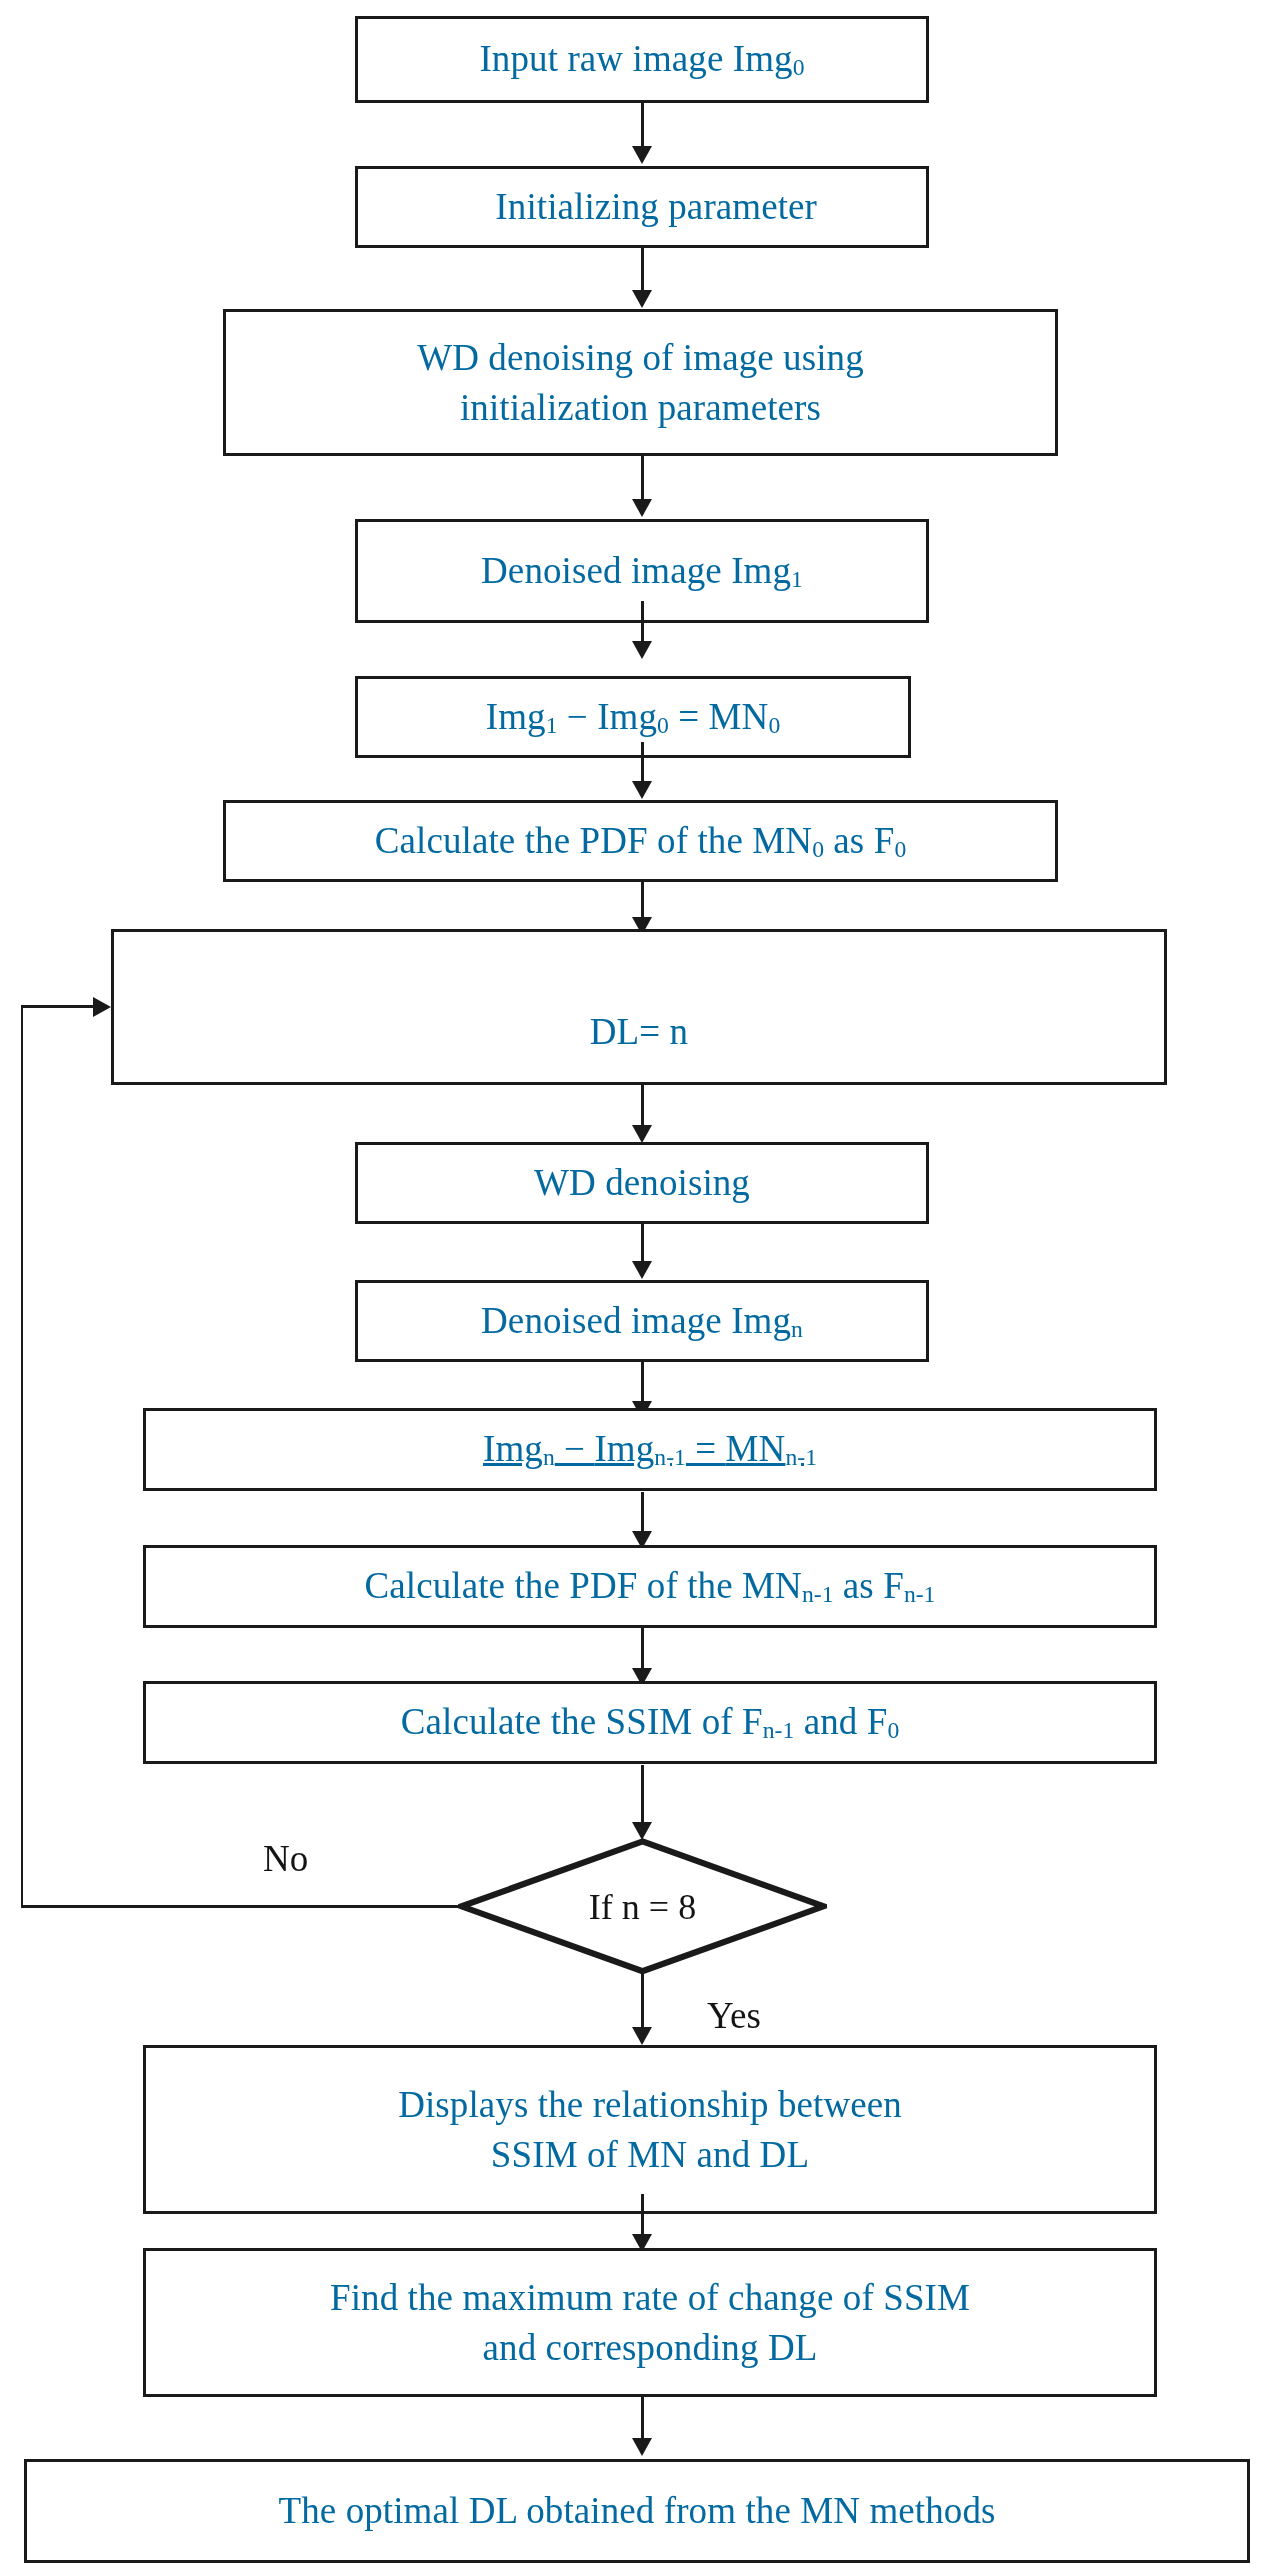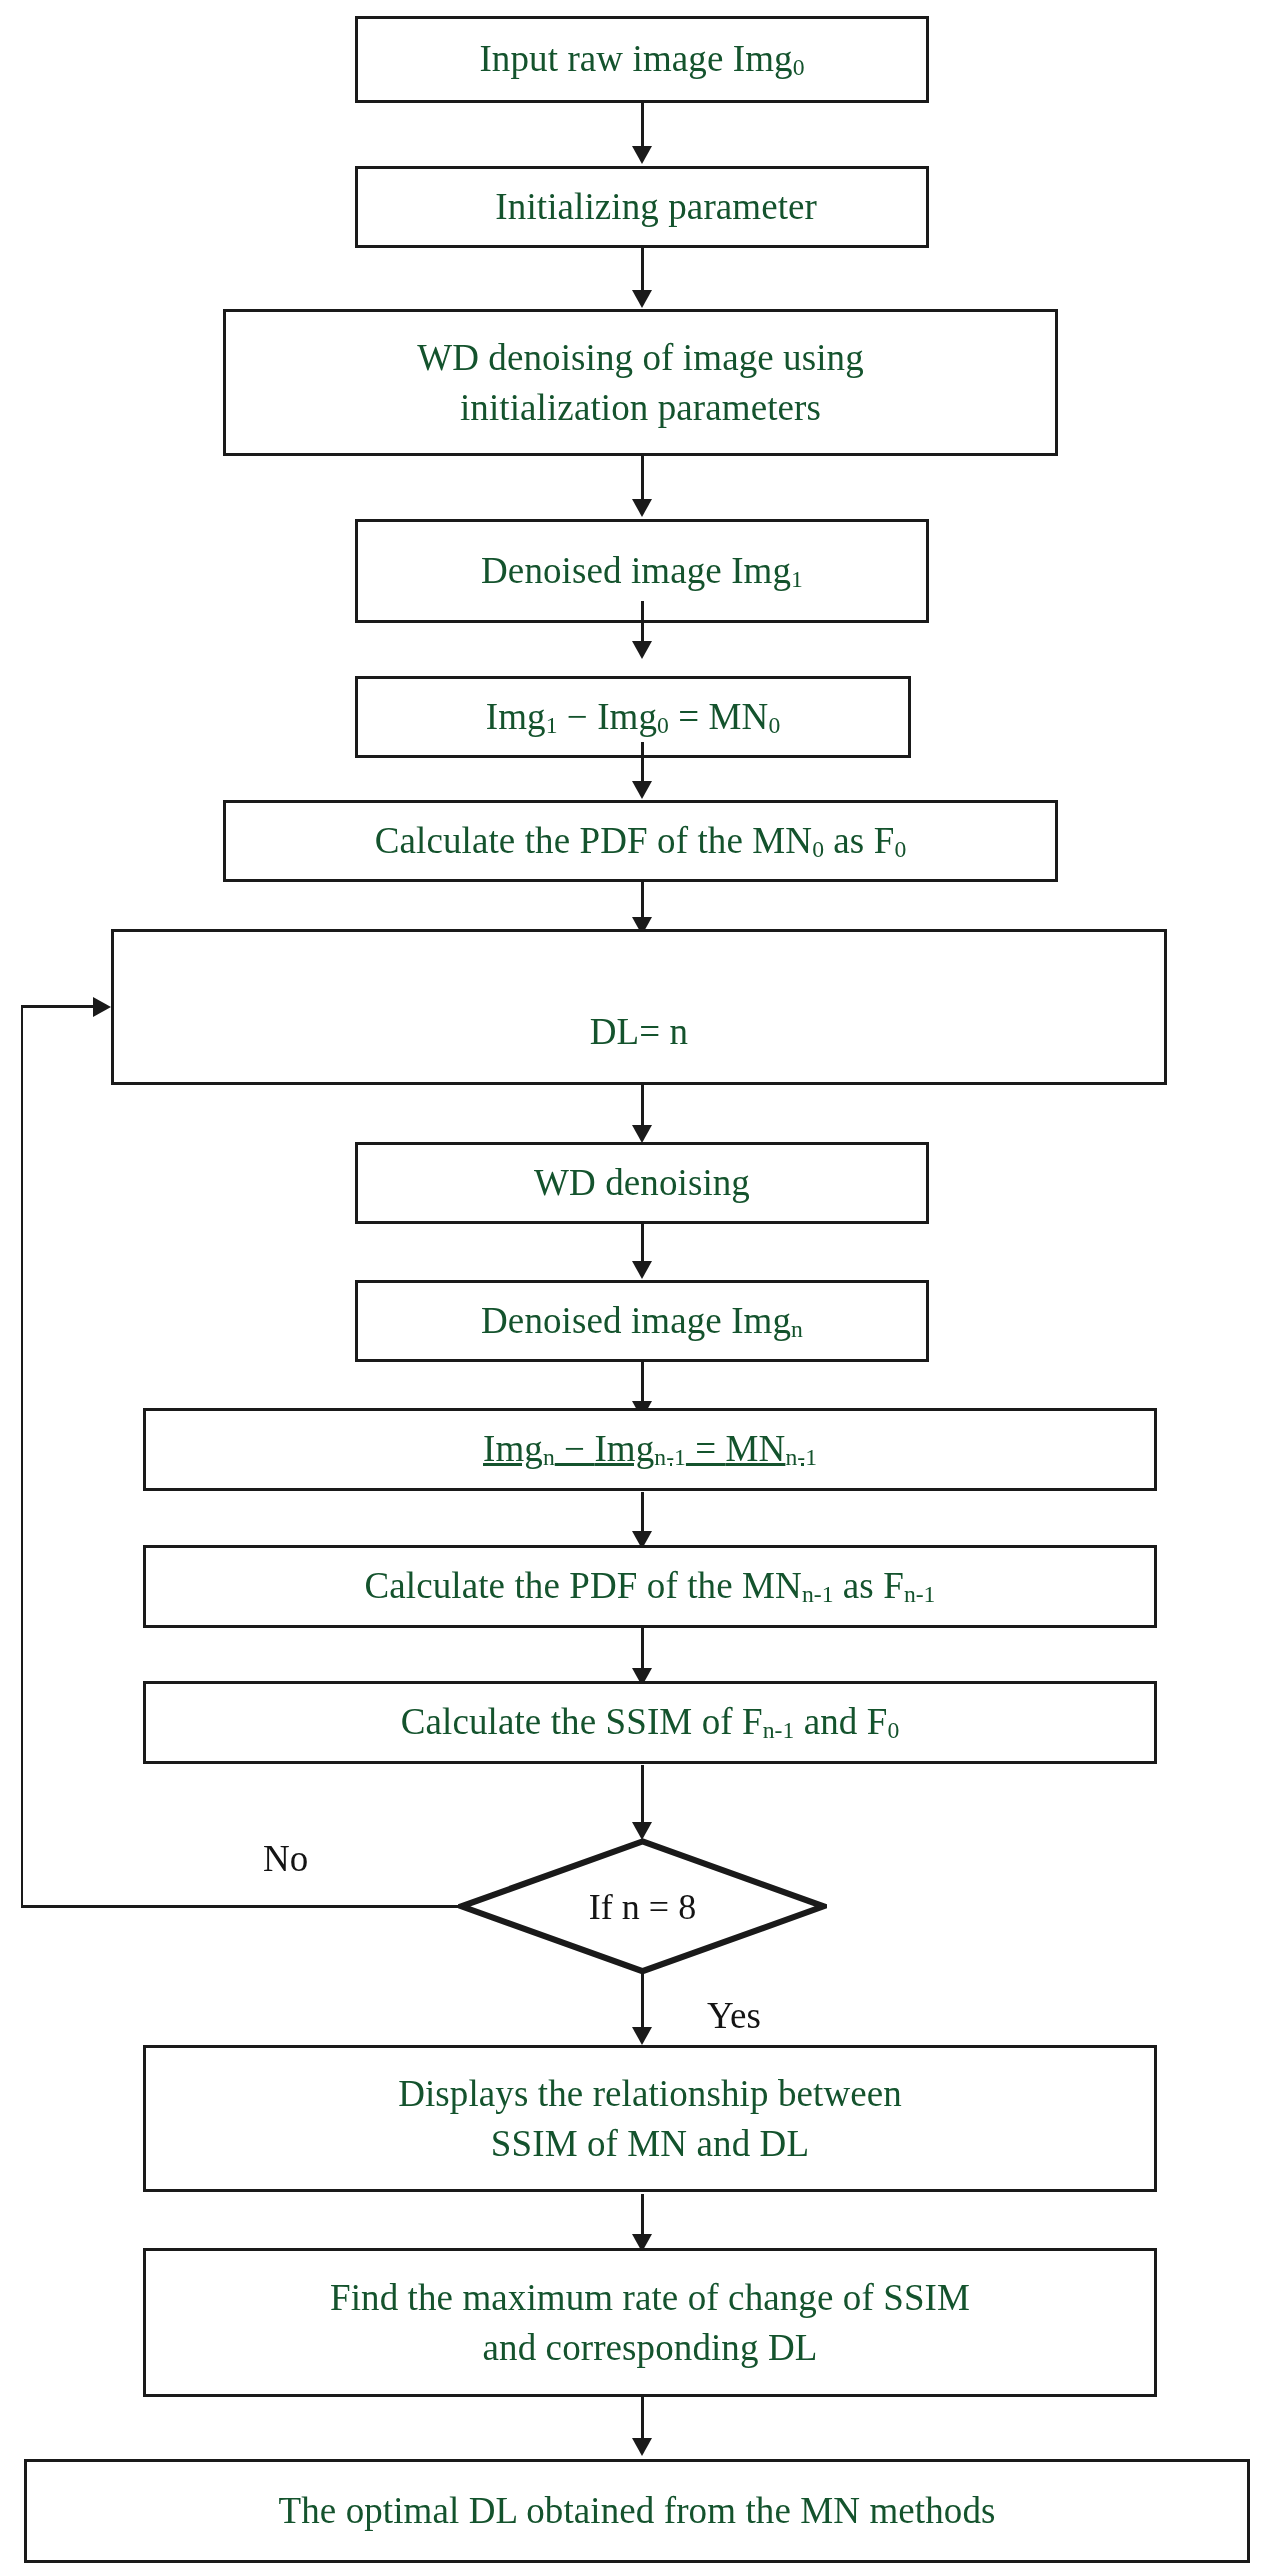--- a/index.html
+++ b/index.html
@@ -19,21 +19,21 @@
   }
   .node {
     position: absolute;
     box-sizing: border-box;
     border: 3.4px solid #1a1a1a;
     background: #ffffff;
     display: flex;
     align-items: center;
     justify-content: center;
     text-align: center;
-    color: #14532d;
+    color: #0369a1;
     font-size: 37px;
     line-height: 1.30;
     letter-spacing: 0.1px;
     padding: 0 9.6px;
   }
   .node .txt { display: block; width: 100%; }
   .node sub {
     font-size: 0.64em;
     vertical-align: baseline;
     position: relative;
@@ -184,21 +184,21 @@
   <div class="hline" style="left:20.5px; top:1905px; width:444px;"></div>
   <div class="vline" style="left:20.5px; top:1005px; height:903px;"></div>
   <div class="hline" style="left:20.5px; top:1005px; width:72px;"></div>
   <div class="arrow-right" style="left:93px; top:997px;"></div>
   <div class="edge-label" style="left:263px; top:1837px;">No</div>
 
   <div class="vline" style="left:641px; top:1972px; height:68px;"></div>
   <div class="arrow-down" style="left:632px; top:2027px;"></div>
   <div class="edge-label" style="left:707px; top:1994px;">Yes</div>
 
-  <div class="node twoline" style="left:143px; top:2045px; width:1014px; height:147px;">
+  <div class="node twoline" style="left:143px; top:2045px; width:1014px; height:169px;">
     <span class="txt">
       <span>Displays the relationship between</span><br><span>SSIM of MN and DL</span>
     </span>
   </div>
   <div class="vline" style="left:641px; top:2194px; height:49px;"></div>
   <div class="arrow-down" style="left:632px; top:2234px;"></div>
 
   <div class="node twoline" style="left:143px; top:2248px; width:1014px; height:149px;">
     <span class="txt">
       <span>Find the maximum rate of change of SSIM</span><br><span>and corresponding DL</span>

